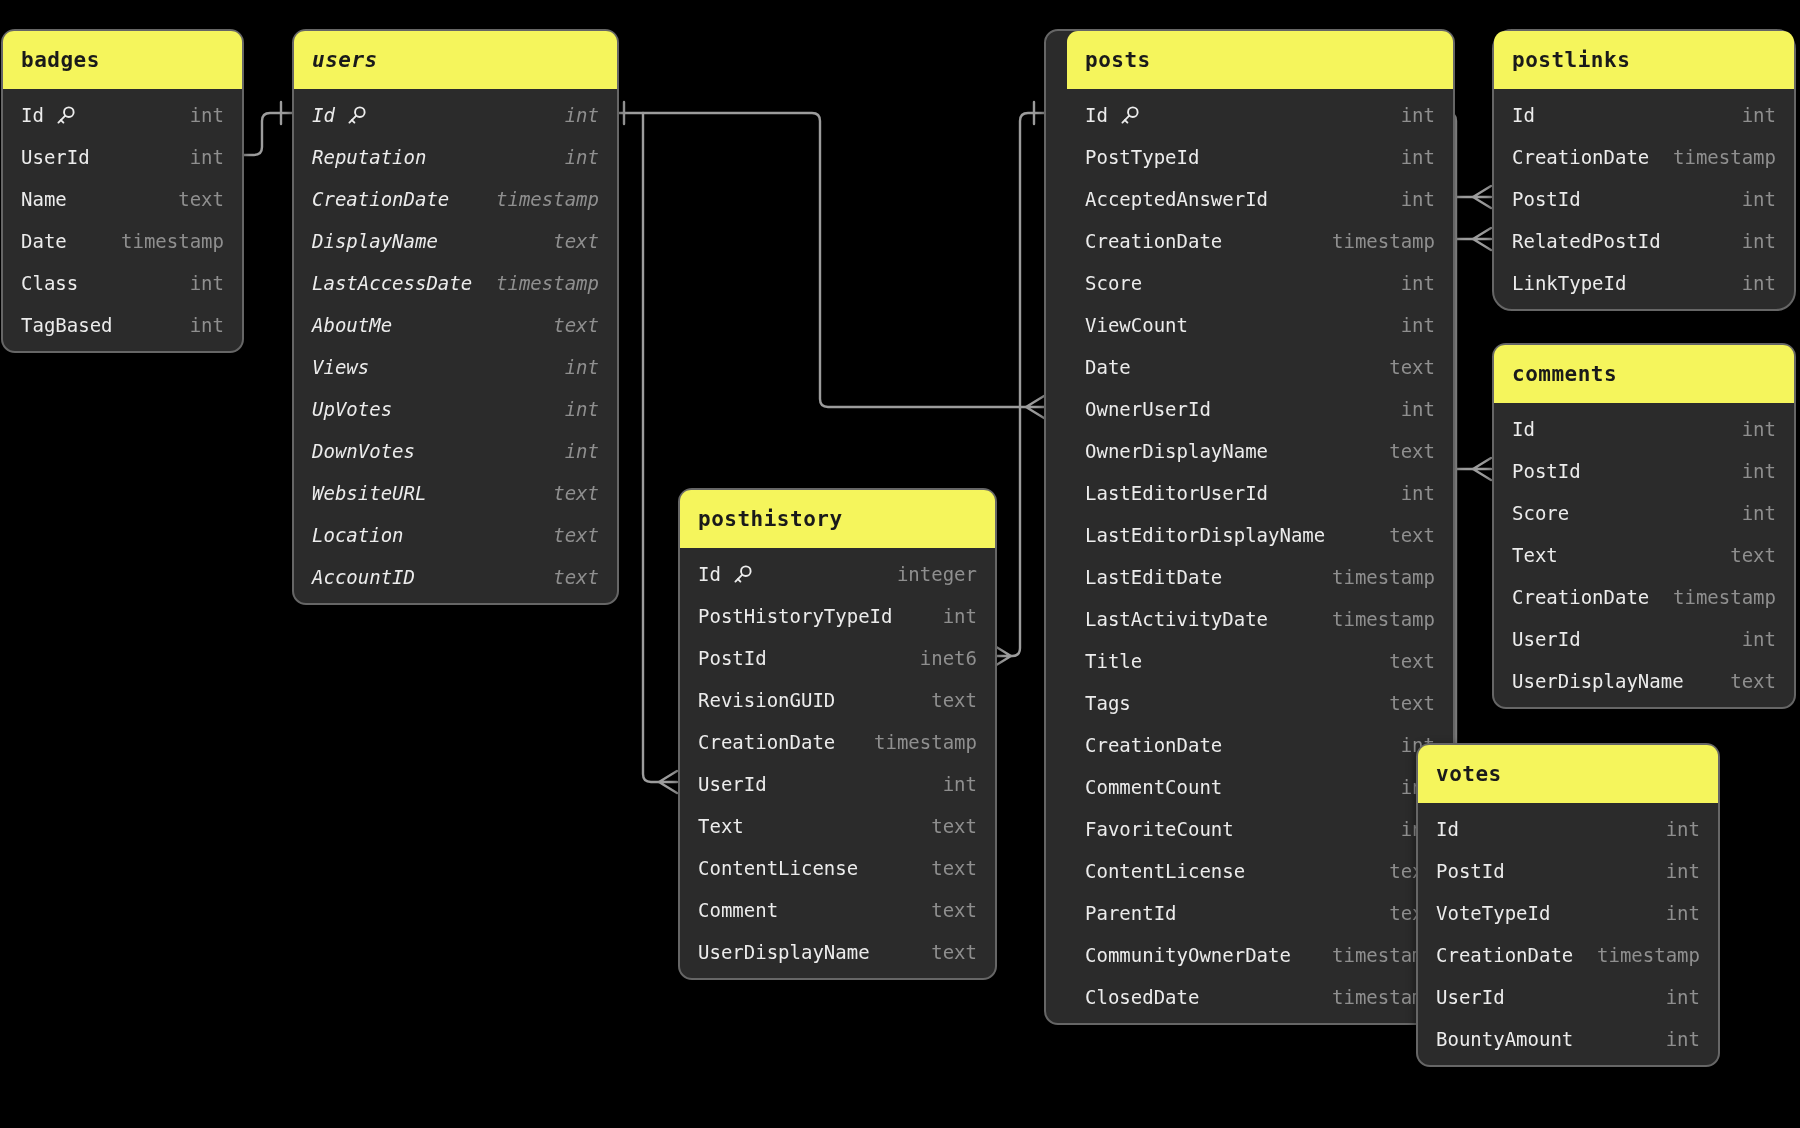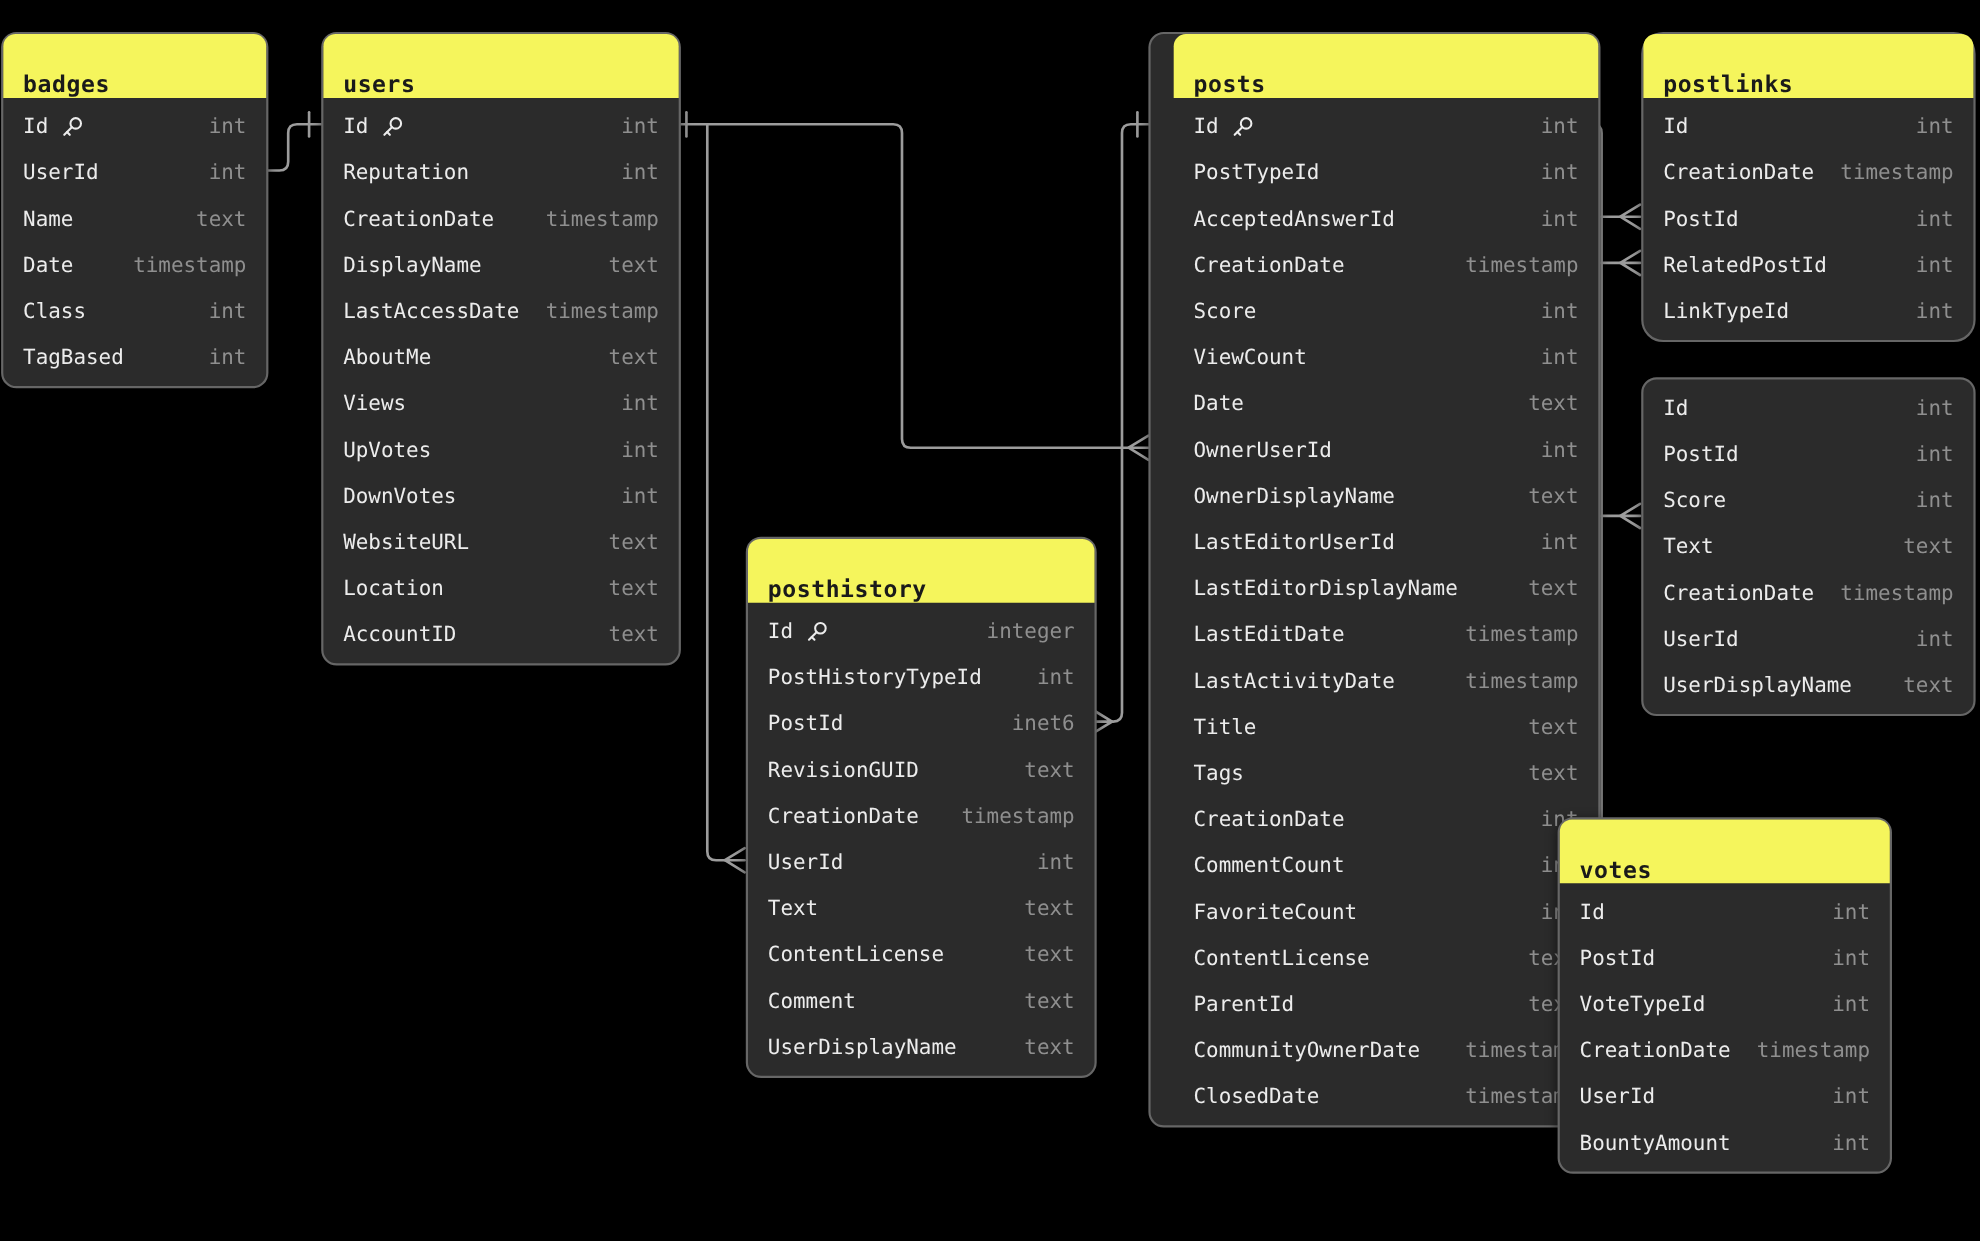--- a/index.html
+++ b/index.html
@@ -8,21 +8,21 @@
     font-family:"DejaVu Sans Mono","Liberation Mono",monospace;
   }
   #rel-layer{position:absolute;left:0;top:0;z-index:1;}
   #tables{position:absolute;left:0;top:0;width:100%;height:100%;z-index:2;}
   .table{
     position:absolute;background:#2b2b2b;border:2px solid #666666;border-radius:14px;
     box-shadow:0 3px 10px rgba(0,0,0,.55);
   }
   .thead{
     background:#f5f55c;border-radius:11px 11px 0 0;height:58px;
-    display:flex;align-items:flex-end;padding:0 18px;box-sizing:border-box;
+    display:flex;align-items:center;padding:0 18px;box-sizing:border-box;
   }
   .ttitle{font-size:21px;font-weight:700;color:#1a1a1a;letter-spacing:.5px;}
   .tbody{padding:5px 0;}
   .row{
     height:42px;display:flex;align-items:center;justify-content:space-between;
     padding:0 18px;box-sizing:border-box;font-size:19px;line-height:42px;white-space:nowrap;
   }
   .fname{color:#ececec;display:flex;align-items:center;gap:9px;}
   .ftype{color:#8f8f8f;margin-left:14px;}
   .keyicon{flex:0 0 auto;display:inline-block;}
@@ -115,21 +115,21 @@
             <span class="ftype">int</span>
           </div>
           <div class="row">
             <span class="fname">
               <span>TagBased</span>
             </span>
             <span class="ftype">int</span>
           </div>
         </div>
   </div>
-      <div class="table" style="left: 292px; top: 29px; width: 323px;">
+      <div class="table" style="left: 292px; top: 29px; width: 323px; font-style: italic;">
     <div class="thead">
       <span class="ttitle">users</span>
     </div>
     <div class="tbody">
           <div class="row">
             <span class="fname">
               <span>Id</span>
               <svg class="keyicon" width="25" height="25" viewBox="0 0 24 24">
     <g fill="none" stroke="#ececec" stroke-width="1.8" stroke-linecap="round" stroke-linejoin="round">
       <circle cx="15.2" cy="8.8" r="4.6"></circle>
@@ -459,20 +459,23 @@
           </div>
           <div class="row">
             <span class="fname">
               <span>LinkTypeId</span>
             </span>
             <span class="ftype">int</span>
           </div>
         </div>
   </div>
       <div class="table" style="left: 1492px; top: 343px; width: 300px;">
+    <div class="thead">
+      <span class="ttitle">comments</span>
+    </div>
     <div class="tbody">
           <div class="row">
             <span class="fname">
               <span>Id</span>
             </span>
             <span class="ftype">int</span>
           </div>
           <div class="row">
             <span class="fname">
               <span>PostId</span>

